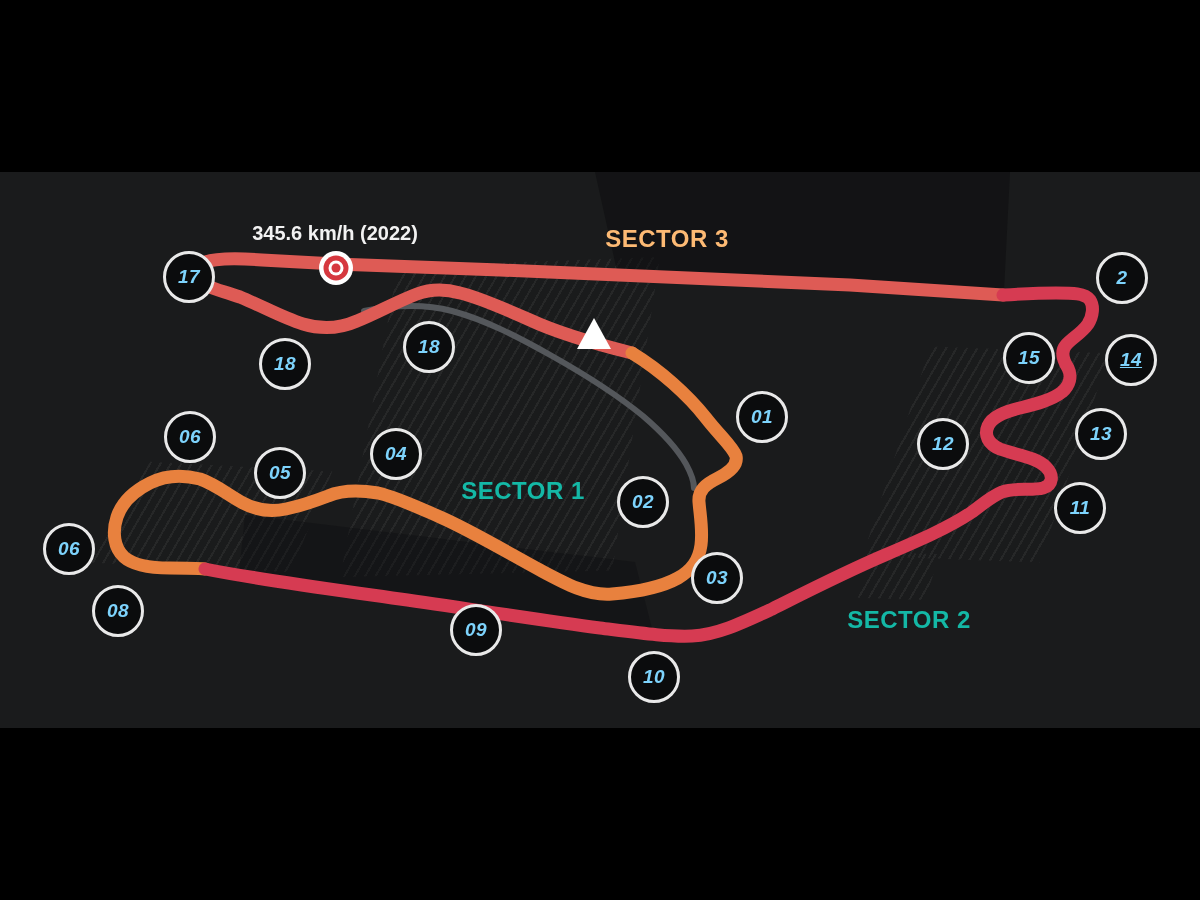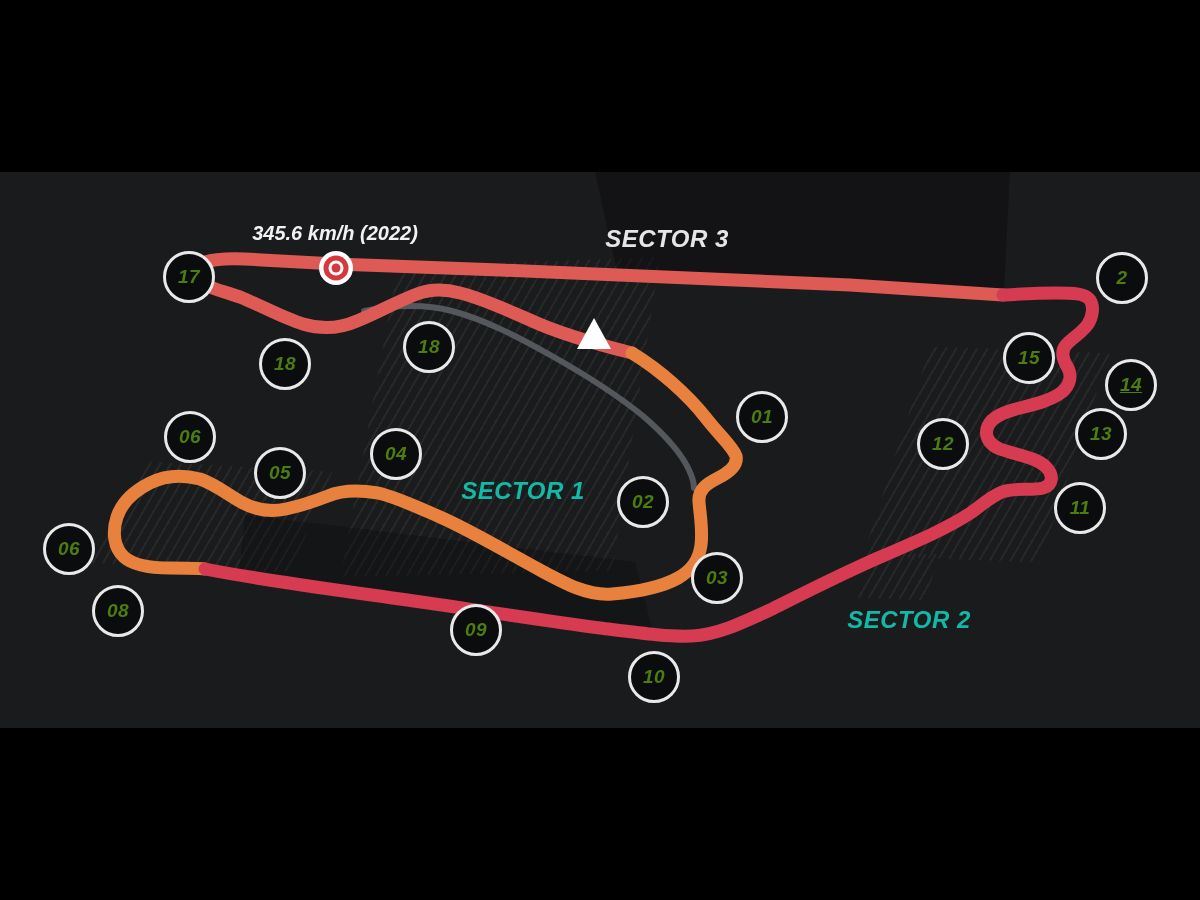--- a/index.html
+++ b/index.html
@@ -14,23 +14,23 @@
   .hatch.b{left:80px;top:285px;width:260px;height:120px;
            clip-path:polygon(27% 4%,97% 12%,81% 96%,3% 88%);}
   .hatch.c{left:855px;top:170px;width:260px;height:225px;
            clip-path:polygon(29% 2%,98% 5%,71% 98%,3% 95%);}
   .hatch.e{left:855px;top:376px;width:90px;height:56px;
            clip-path:polygon(17% 7%,94% 11%,78% 93%,3% 89%);}
   svg.map{position:absolute;left:0;top:0;z-index:3;}
   .badge{position:absolute;z-index:5;width:52px;height:52px;border-radius:50%;
          background:#0B0C0D;border:3px solid #E9E9E9;box-sizing:border-box;
          transform:translate(-50%,-50%);display:flex;align-items:center;justify-content:center;
-         color:#4d7c0f;font-weight:bold;font-style:italic;font-size:19px;letter-spacing:0.5px;}
+         color:#7dd3fc;font-weight:bold;font-style:italic;font-size:19px;letter-spacing:0.5px;}
   .map-label{position:absolute;z-index:6;transform:translate(-50%,-50%);
-             font-weight:bold;font-style:italic;white-space:nowrap;}
+             font-weight:bold;white-space:nowrap;}
   .sector-label{font-size:24px;letter-spacing:0.5px;}
   .speed-label{font-size:20px;color:#F2F2F2;}
 </style>
 </head>
 <body>
 
 <div class="stage">
 
   <div class="panel">
     <div class="hatch a"></div>
@@ -94,25 +94,25 @@
       <div class="badge" style="left: 396px; top: 454px;">04</div>
       <div class="badge" style="left: 280px; top: 473px;">05</div>
       <div class="badge" style="left: 190px; top: 437px;">06</div>
       <div class="badge" style="left: 69px; top: 549px;">06</div>
       <div class="badge" style="left: 118px; top: 611px;">08</div>
       <div class="badge" style="left: 476px; top: 630px;">09</div>
       <div class="badge" style="left: 654px; top: 677px;">10</div>
       <div class="badge" style="left: 1080px; top: 508px;">11</div>
       <div class="badge" style="left: 943px; top: 444px;">12</div>
       <div class="badge" style="left: 1101px; top: 434px;">13</div>
-      <div class="badge" style="left: 1131px; top: 385px; text-decoration: underline;">14</div>
+      <div class="badge" style="left: 1131px; top: 360px; text-decoration: underline;">14</div>
       <div class="badge" style="left: 1029px; top: 358px;">15</div>
       <div class="badge" style="left: 1122px; top: 278px;">2</div>
       <div class="badge" style="left: 189px; top: 277px;">17</div>
       <div class="badge" style="left: 285px; top: 364px;">18</div>
       <div class="badge" style="left: 429px; top: 347px;">18</div>
     </div>
 
   <div class="map-label speed-label" style="left: 335px; top: 233px;">345.6 km/h (2022)</div>
   <div class="map-label sector-label" style="color: #14b8a6; left: 523px; top: 491px;">SECTOR 1</div>
   <div class="map-label sector-label" style="color: #14b8a6; left: 909px; top: 620px;">SECTOR 2</div>
-  <div class="map-label sector-label" style="color: #e5e5e5; left: 667px; top: 239px;">SECTOR 3</div>
+  <div class="map-label sector-label" style="color: #fdba74; left: 667px; top: 239px;">SECTOR 3</div>
 </div>
 
 </body></html>

